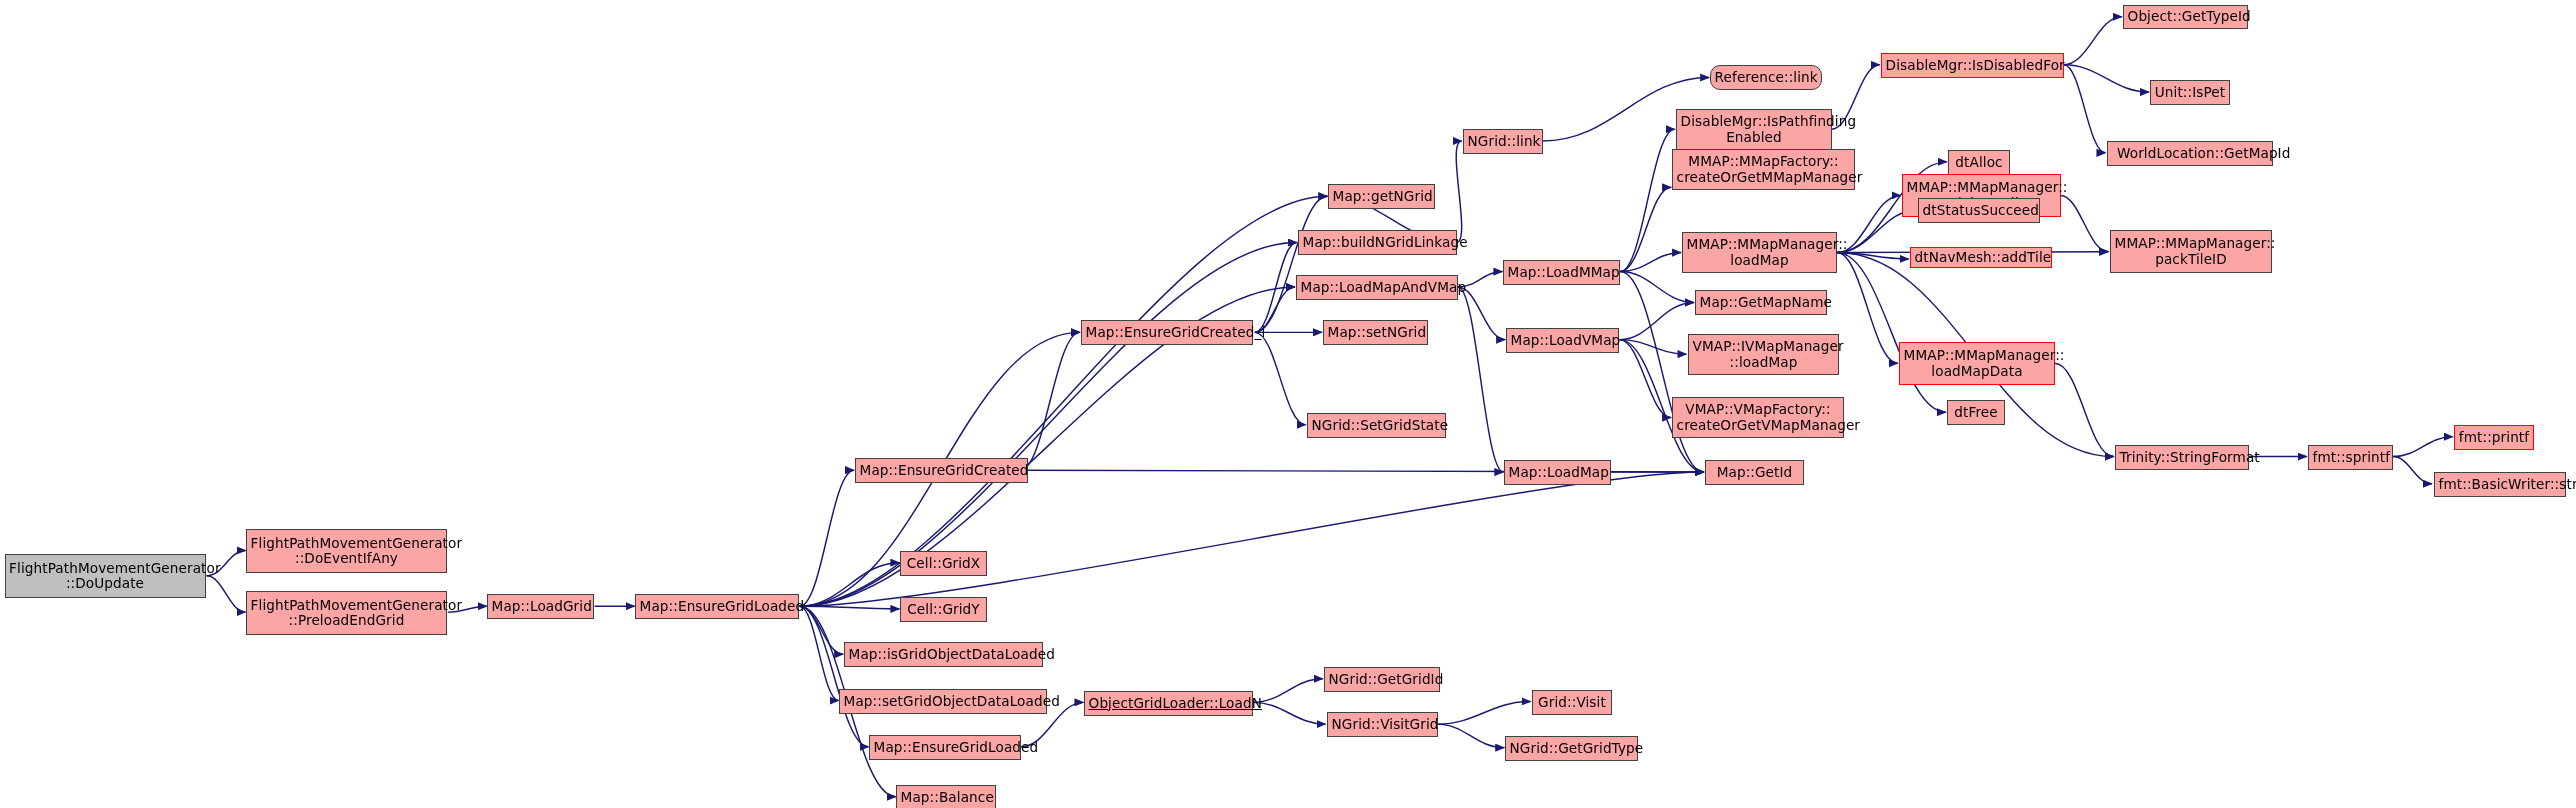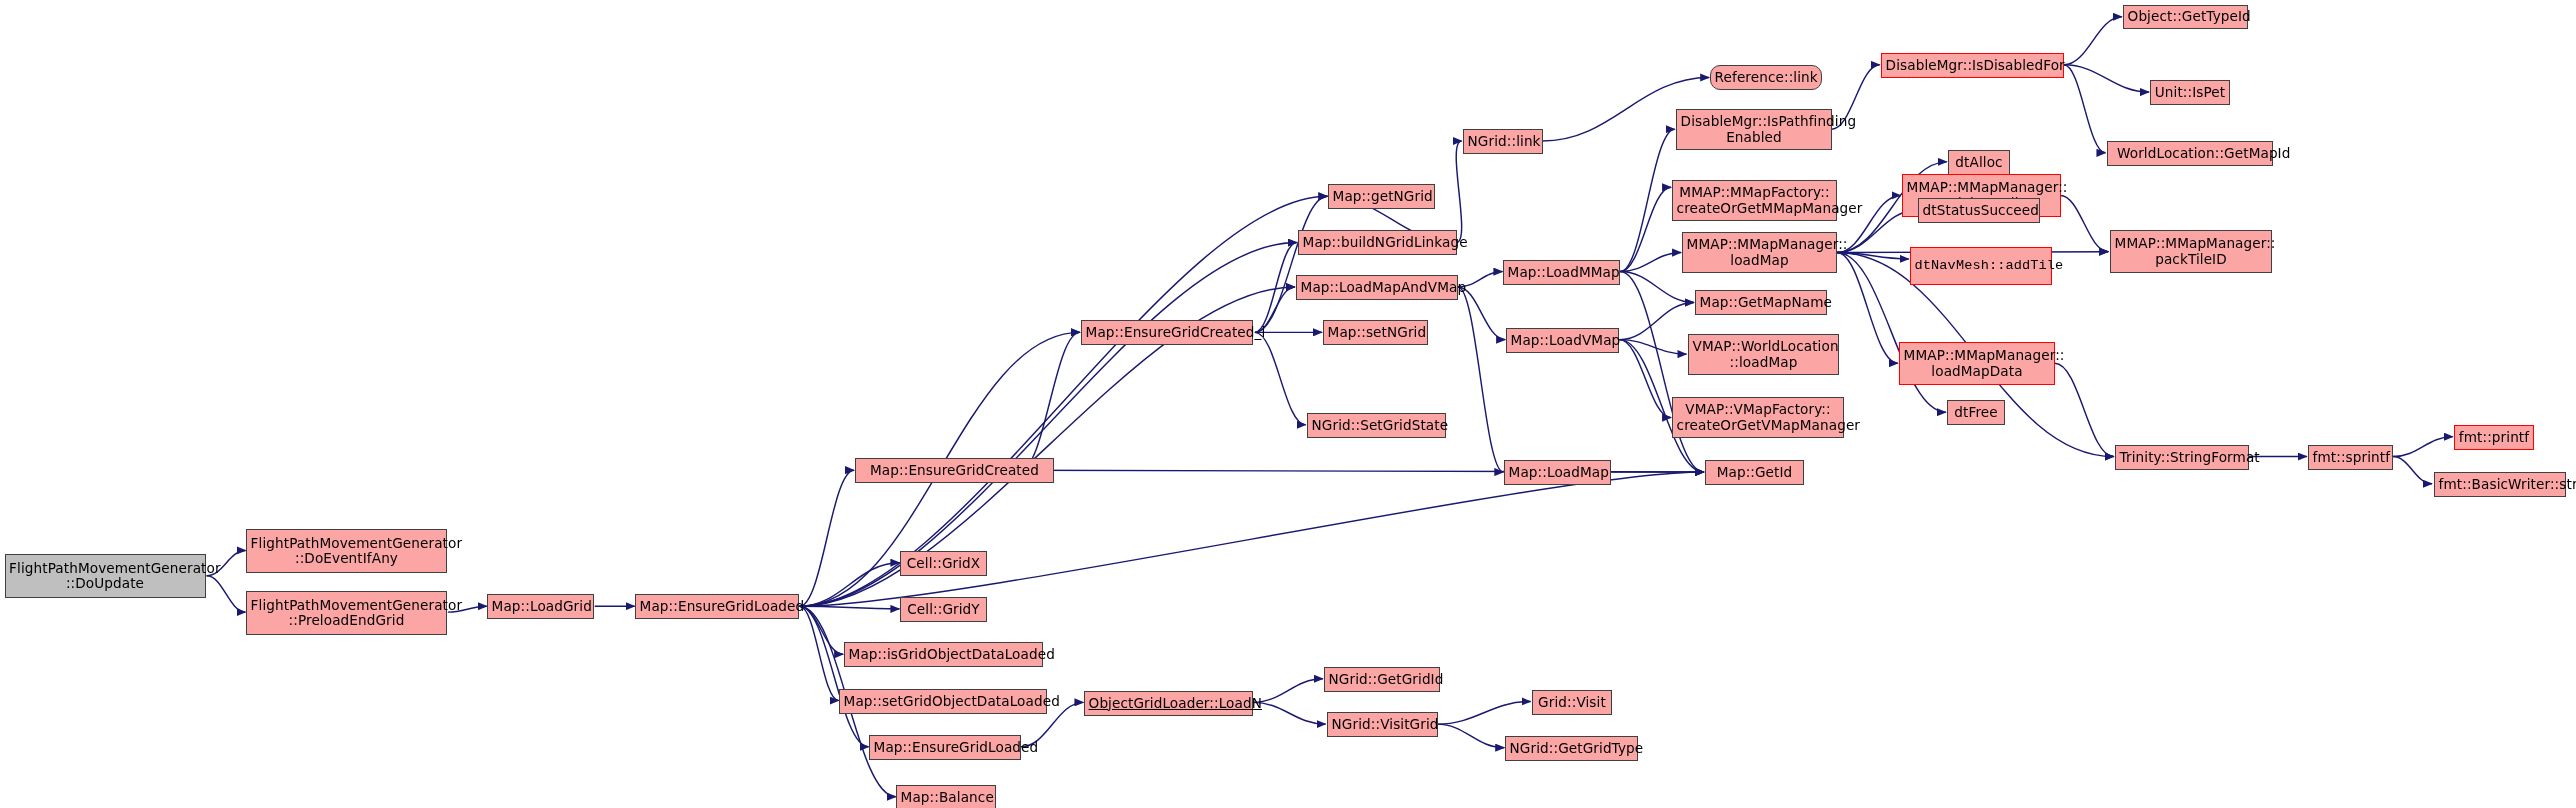--- a/index.html
+++ b/index.html
@@ -120,53 +120,53 @@
       <div class="node" style="left: 900px; top: 597px; width: 87px; height: 24.5px;"><span class="lbl">Cell::GridY</span></div>
       <div class="node" style="left: 844px; top: 642px; width: 199px; height: 24.5px;"><span class="lbl">Map::isGridObjectDataLoaded</span></div>
       <div class="node" style="left: 839px; top: 689px; width: 208px; height: 24.5px;"><span class="lbl">Map::setGridObjectDataLoaded</span></div>
       <div class="node" style="left: 869px; top: 735px; width: 152px; height: 24.5px;"><span class="lbl">Map::EnsureGridLoaded</span></div>
       <div class="node" style="left: 896px; top: 785px; width: 100px; height: 24.5px;"><span class="lbl">Map::Balance</span></div>
       <div class="node" style="left: 1084px; top: 691px; width: 169px; height: 24.5px; text-decoration: underline;"><span class="lbl">ObjectGridLoader::LoadN</span></div>
       <div class="node" style="left: 1324px; top: 667px; width: 116px; height: 24.5px;"><span class="lbl">NGrid::GetGridId</span></div>
       <div class="node" style="left: 1327px; top: 712px; width: 111px; height: 24.5px;"><span class="lbl">NGrid::VisitGrid</span></div>
       <div class="node" style="left: 1532px; top: 690px; width: 80px; height: 24.5px;"><span class="lbl">Grid::Visit</span></div>
       <div class="node" style="left: 1505px; top: 736px; width: 133px; height: 24.5px;"><span class="lbl">NGrid::GetGridType</span></div>
-      <div class="node" style="left: 855px; top: 458px; width: 199px; height: 24.5px;"><span class="lbl">Map::EnsureGridCreated</span></div>
+      <div class="node" style="left: 855px; top: 458px; width: 173px; height: 24.5px;"><span class="lbl">Map::EnsureGridCreated</span></div>
       <div class="node" style="left: 1081px; top: 320px; width: 172px; height: 24.5px;"><span class="lbl">Map::EnsureGridCreated_i</span></div>
       <div class="node" style="left: 1323px; top: 320px; width: 105px; height: 24.5px;"><span class="lbl">Map::setNGrid</span></div>
       <div class="node" style="left: 1307px; top: 413px; width: 139px; height: 24.5px;"><span class="lbl">NGrid::SetGridState</span></div>
       <div class="node" style="left: 1328px; top: 184px; width: 107px; height: 24.5px;"><span class="lbl">Map::getNGrid</span></div>
       <div class="node" style="left: 1298px; top: 230px; width: 159px; height: 24.5px;"><span class="lbl">Map::buildNGridLinkage</span></div>
       <div class="node" style="left: 1296px; top: 275px; width: 162px; height: 24.5px;"><span class="lbl">Map::LoadMapAndVMap</span></div>
       <div class="node" style="left: 1463px; top: 129px; width: 80px; height: 24.5px;"><span class="lbl">NGrid::link</span></div>
       <div class="node" style="left: 1710px; top: 65px; width: 112px; height: 24.5px; border-radius: 10px;"><span class="lbl">Reference::link</span></div>
       <div class="node" style="left: 1503px; top: 260px; width: 117px; height: 24.5px;"><span class="lbl">Map::LoadMMap</span></div>
       <div class="node" style="left: 1506px; top: 328px; width: 113px; height: 24.5px;"><span class="lbl">Map::LoadVMap</span></div>
       <div class="node" style="left: 1504px; top: 460px; width: 107px; height: 24.5px;"><span class="lbl">Map::LoadMap</span></div>
       <div class="node" style="left: 1705px; top: 460px; width: 99px; height: 24.5px;"><span class="lbl">Map::GetId</span></div>
       <div class="node" style="left: 1676px; top: 109px; width: 156px; height: 41px;"><span class="lbl">DisableMgr::IsPathfinding
 Enabled</span></div>
-      <div class="node" style="left: 1672px; top: 180px; width: 165px; height: 41px;"><span class="lbl">MMAP::MMapFactory::
+      <div class="node" style="left: 1672px; top: 149px; width: 183px; height: 41px;"><span class="lbl">MMAP::MMapFactory::
 createOrGetMMapManager</span></div>
       <div class="node" style="left: 1682px; top: 232px; width: 155px; height: 41px;"><span class="lbl">MMAP::MMapManager::
 loadMap</span></div>
       <div class="node" style="left: 1695px; top: 290px; width: 132px; height: 24.5px;"><span class="lbl">Map::GetMapName</span></div>
-      <div class="node" style="left: 1688px; top: 334px; width: 151px; height: 41px;"><span class="lbl">VMAP::WorldLocation
+      <div class="node" style="left: 1688px; top: 334px; width: 151px; height: 41px;"><span class="lbl">VMAP::IVMapManager
 ::loadMap</span></div>
       <div class="node" style="left: 1672px; top: 397px; width: 172px; height: 41px;"><span class="lbl">VMAP::VMapFactory::
 createOrGetVMapManager</span></div>
       <div class="node red" style="left: 1881px; top: 53px; width: 183px; height: 24.5px;"><span class="lbl">DisableMgr::IsDisabledFor</span></div>
       <div class="node" style="left: 2123px; top: 4.5px; width: 125px; height: 24.5px;"><span class="lbl">Object::GetTypeId</span></div>
       <div class="node" style="left: 2150px; top: 80px; width: 80px; height: 24.5px;"><span class="lbl">Unit::IsPet</span></div>
       <div class="node" style="left: 2107px; top: 141px; width: 166px; height: 24.5px; padding-left: 9px;"><span class="lbl">WorldLocation::GetMapId</span></div>
       <div class="node" style="left: 1948px; top: 150px; width: 62px; height: 24.5px;"><span class="lbl">dtAlloc</span></div>
       <div class="node red" style="left: 1902px; top: 174px; width: 159px; height: 43px;"><span class="lbl">MMAP::MMapManager::
 LoadPhaseTiles</span></div>
       <div class="node" style="left: 1918px; top: 198px; width: 122px; height: 24.5px;"><span class="lbl">dtStatusSucceed</span></div>
-      <div class="node red" style="left: 1910px; top: 247px; width: 142px; height: 38px; font-family: Liberation Mono, monospace;"><span class="lbl">dtNavMesh::addTile</span></div>
+      <div class="node red" style="left: 1910px; top: 247px; width: 142px; height: 21px;"><span class="lbl">dtNavMesh::addTile</span></div>
       <div class="node" style="left: 2110px; top: 230px; width: 162px; height: 43px;"><span class="lbl">MMAP::MMapManager::
 packTileID</span></div>
       <div class="node red" style="left: 1899px; top: 342px; width: 156px; height: 43px;"><span class="lbl">MMAP::MMapManager::
 loadMapData</span></div>
       <div class="node" style="left: 1947px; top: 400px; width: 58px; height: 24.5px;"><span class="lbl">dtFree</span></div>
       <div class="node" style="left: 2115px; top: 445px; width: 134px; height: 24.5px;"><span class="lbl">Trinity::StringFormat</span></div>
       <div class="node" style="left: 2308px; top: 445px; width: 85px; height: 24.5px;"><span class="lbl">fmt::sprintf</span></div>
       <div class="node red" style="left: 2454px; top: 425px; width: 80px; height: 24.5px;"><span class="lbl">fmt::printf</span></div>
       <div class="node" style="left: 2434px; top: 472px; width: 132px; height: 24.5px;"><span class="lbl">fmt::BasicWriter::str</span></div>
     </div>

